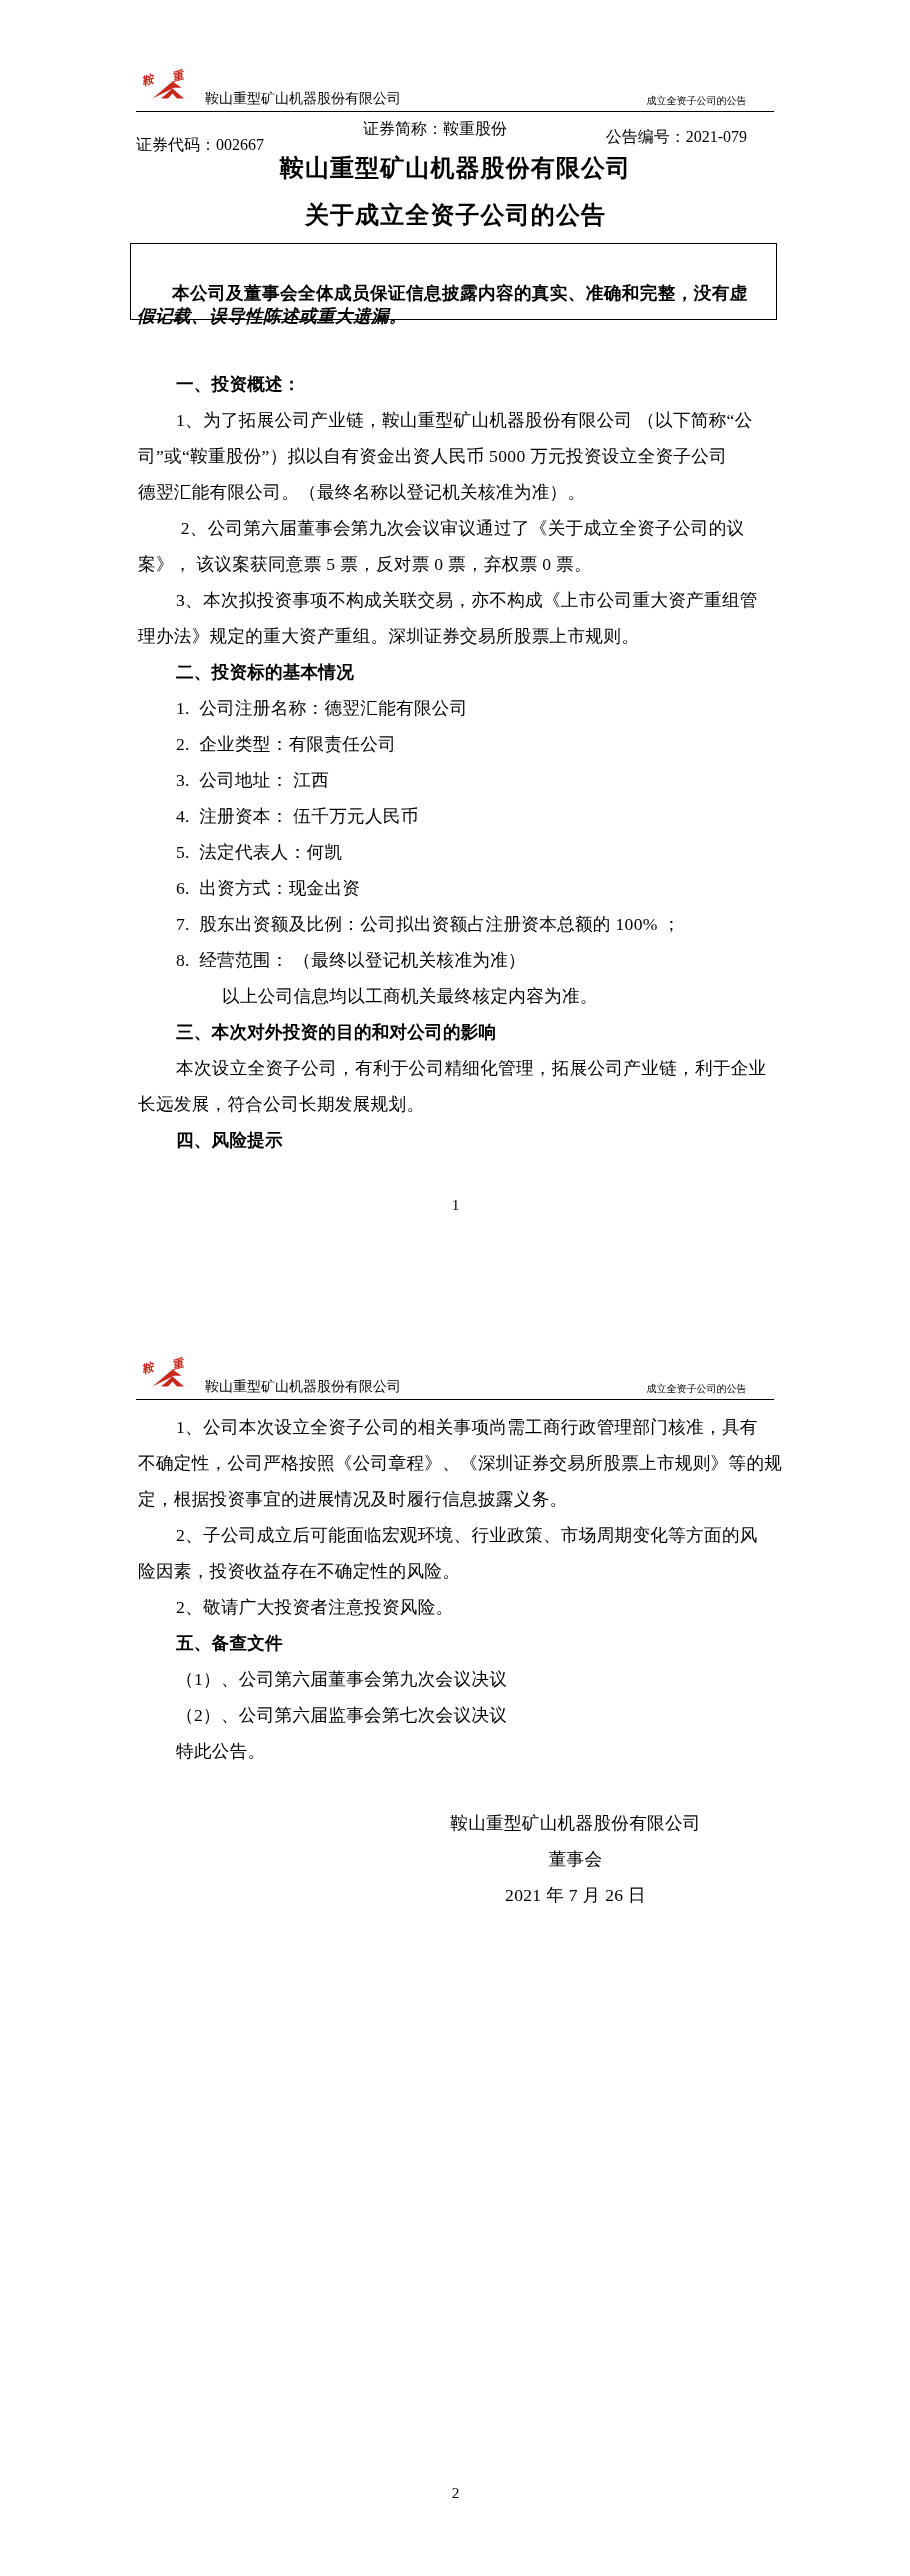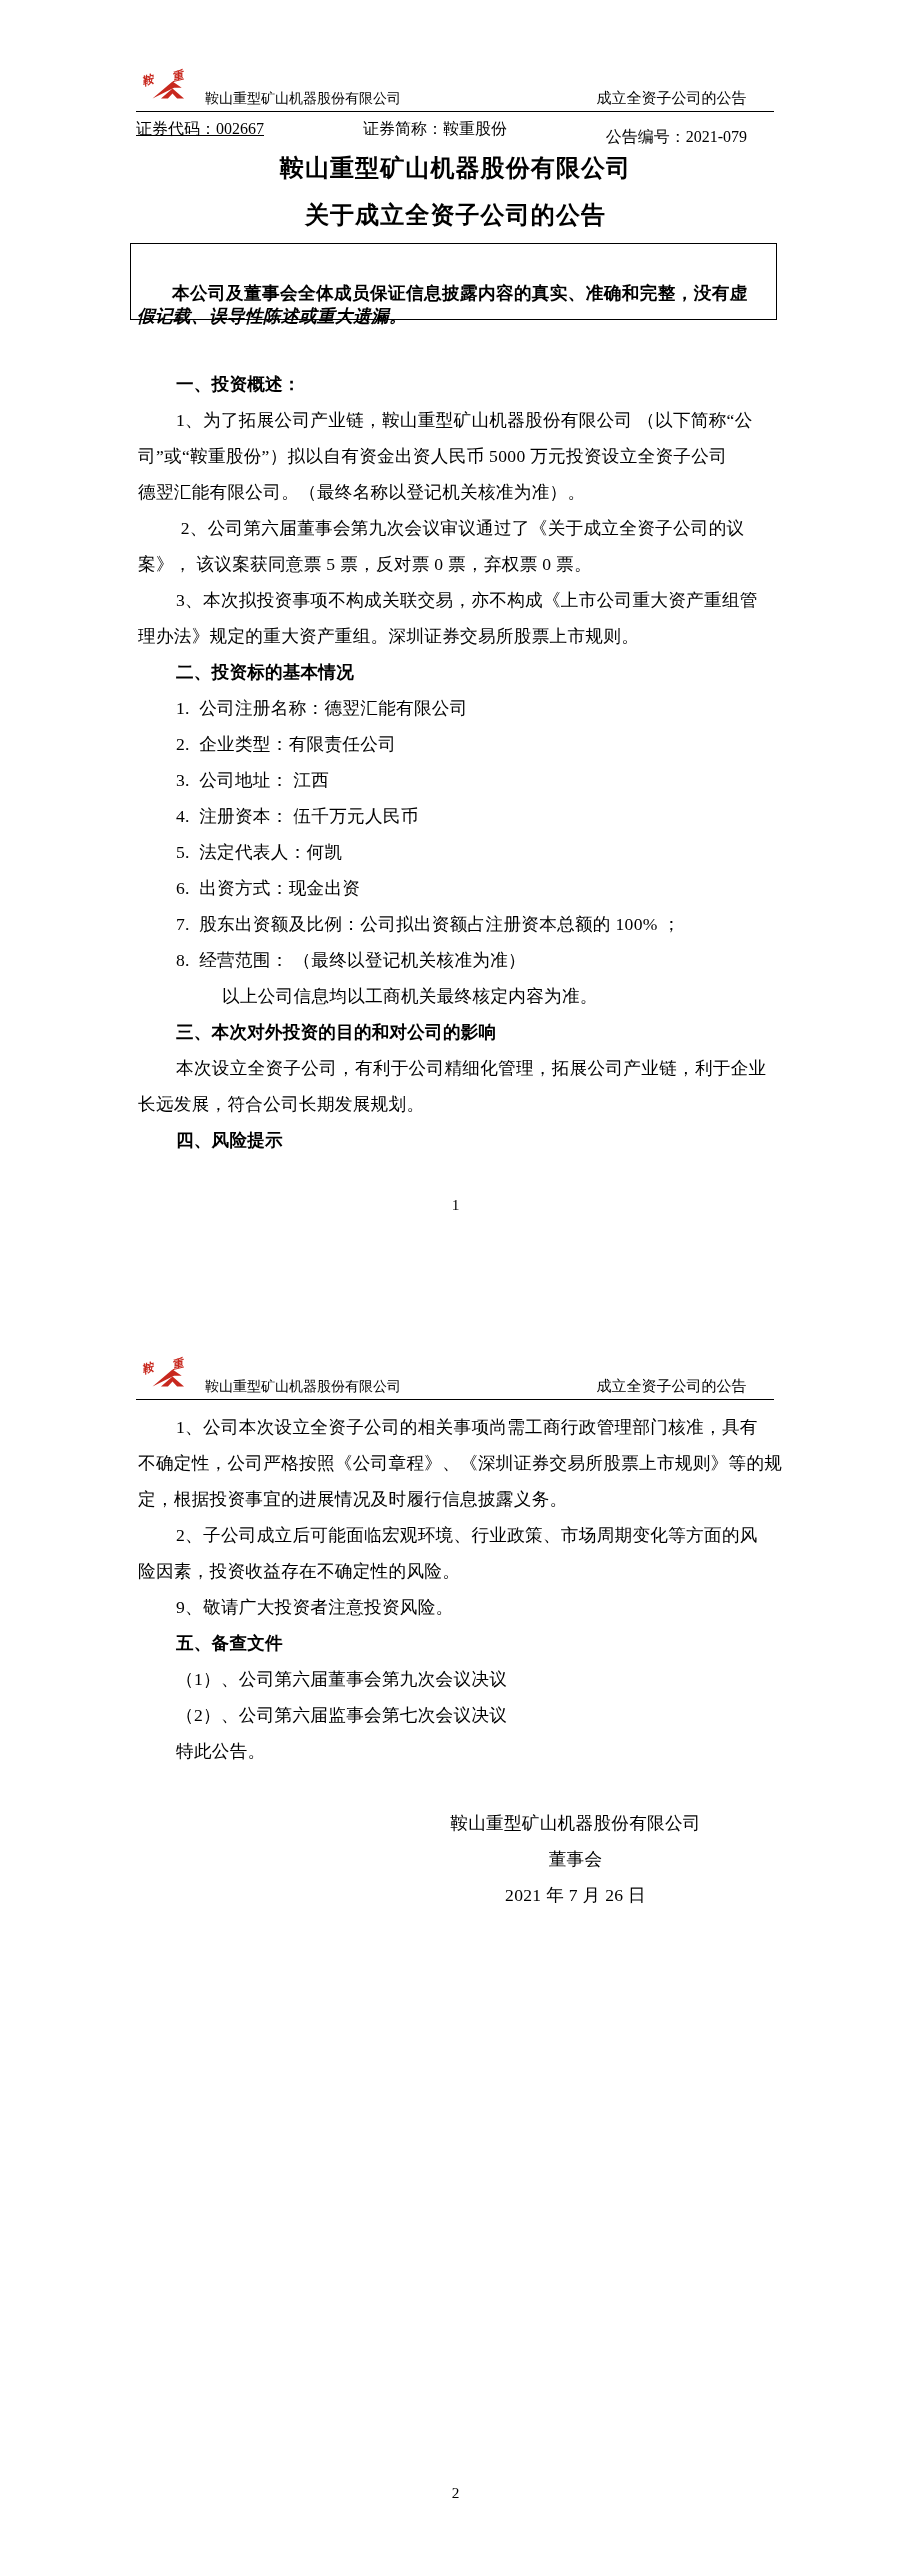--- a/index.html
+++ b/index.html
@@ -7,25 +7,25 @@
   .page{position:relative;width:911px;height:1288px;background:#fff;overflow:hidden;}
 
   
   .pg-header{position:absolute;left:136px;top:0;width:638px;height:111px;border-bottom:1.9px solid #000;}
   .logo{position:absolute;left:5.4px;top:73px;width:64px;height:27.6px;}
   .logo-char{position:absolute;font-family:"Liberation Sans","DejaVu Sans",sans-serif;font-weight:bold;font-style:italic;font-size:11.5px;color:#c8281e;}
   .logo-char.c1{left:0.8px;top:0;transform:rotate(-16deg);}
   .logo-char.c2{left:31px;top:-3.8px;transform:rotate(-14deg);}
   .logo-mark{position:absolute;left:10px;top:6.9px;}
   .h-company{position:absolute;left:69px;bottom:3.1px;font-size:14px;white-space:pre;}
-  .h-doctitle{position:absolute;right:27.6px;bottom:3.1px;font-size:15px;white-space:pre;}
+  .h-doctitle{position:absolute;right:27.6px;bottom:3.1px;font-size:10px;white-space:pre;}
 
   
   .info-bar{position:absolute;left:136px;top:119px;width:638px;height:21.4px;font-size:16px;}
-  .info-code{position:absolute;left:0;top:0;white-space:pre;text-decoration:underline;}
+  .info-code{position:absolute;left:0;top:16px;white-space:pre;}
   .info-short{position:absolute;left:227px;top:0;white-space:pre;}
   .info-no{position:absolute;right:27px;top:8px;white-space:pre;}
 
   
   .doc-title{position:absolute;left:0;width:100%;text-align:center;font-weight:bold;font-size:24px;letter-spacing:1.1px;line-height:27.6px;}
   .doc-title.t1{top:155px;}
   .doc-title.t2{top:202px;}
 
   
   .statement-box{position:absolute;left:130px;top:243px;width:647px;height:77px;border:1.5px solid #000;box-sizing:border-box;}
@@ -121,21 +121,21 @@
     <span class="h-company">鞍山重型矿山机器股份有限公司</span>
     <span class="h-doctitle">成立全资子公司的公告</span>
   </div>
 
   <div class="body-block b2">
       <div class="line p">1、公司本次设立全资子公司的相关事项尚需工商行政管理部门核准，具有</div>
       <div class="line c">不确定性，公司严格按照《公司章程》、《深圳证券交易所股票上市规则》等的规</div>
       <div class="line c">定，根据投资事宜的进展情况及时履行信息披露义务。</div>
       <div class="line p">2、子公司成立后可能面临宏观环境、行业政策、市场周期变化等方面的风</div>
       <div class="line c">险因素，投资收益存在不确定性的风险。</div>
-      <div class="line p">9、敬请广大投资者注意投资风险。</div>
+      <div class="line p">2、敬请广大投资者注意投资风险。</div>
       <div class="line h">五、备查文件</div>
       <div class="line p">（1）、公司第六届董事会第九次会议决议</div>
       <div class="line p">（2）、公司第六届监事会第七次会议决议</div>
       <div class="line p">特此公告。</div>
       <div class="line c">&nbsp;</div>
       <div class="line sig">鞍山重型矿山机器股份有限公司</div>
       <div class="line sig">董事会</div>
       <div class="line sig">2021 年 7 月 26 日</div>
     </div>
 

